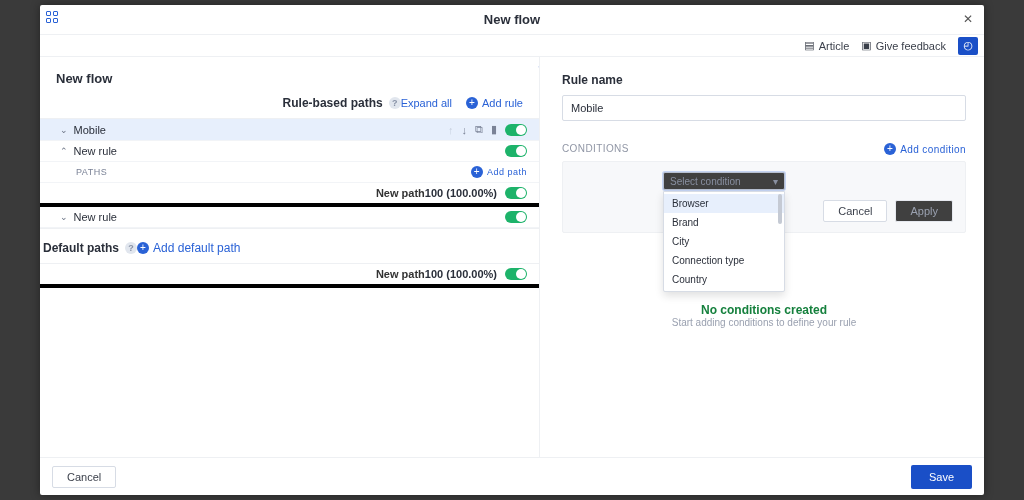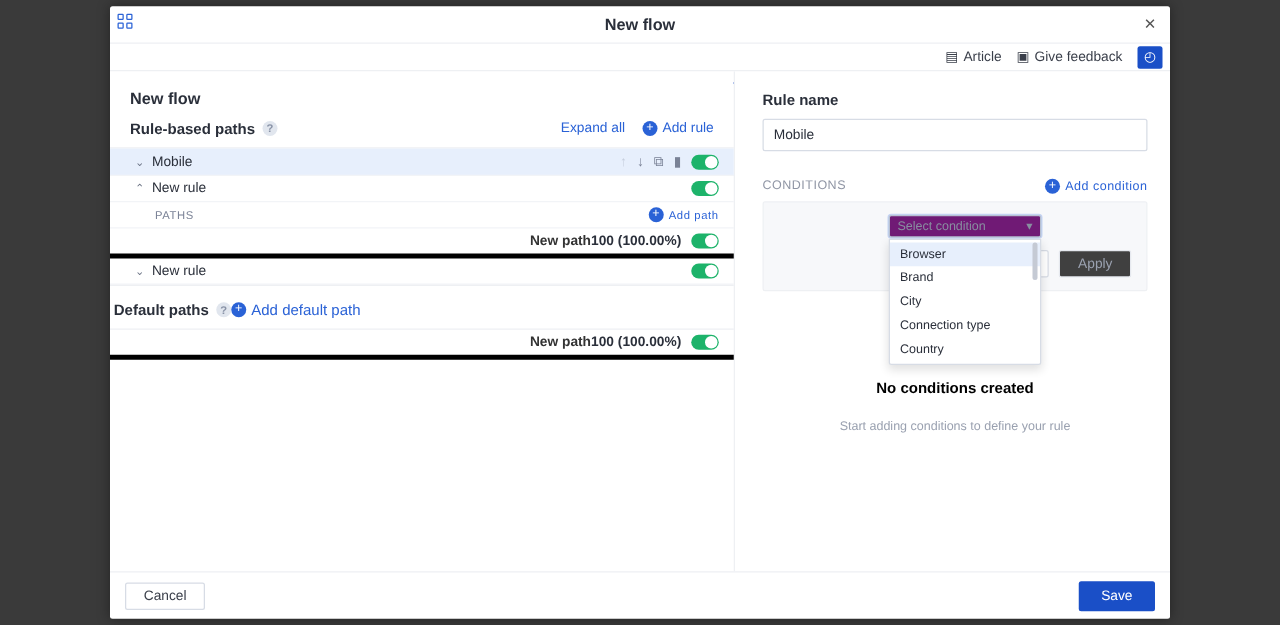--- a/index.html
+++ b/index.html
@@ -1,32 +1,32 @@
 <!DOCTYPE html>
 <html><head>
 <meta charset="utf-8">
 <style>
   * { box-sizing: border-box; margin: 0; padding: 0; }
   html, body { width: 1024px; height: 500px; font-family: -apple-system, Helvetica, Arial, sans-serif; font-size: 12px; color: #333; }
   body { background: #3a3a3a; display: flex; align-items: center; justify-content: center; }
-  .modal { position: relative; width: 848px; height: 490px; background: #fff; border-radius: 2px; display: flex; flex-direction: column; box-shadow: 0 0 10px rgba(0,0,0,.4); }
+  .modal { position: relative; width: 944px; height: 490px; background: #fff; border-radius: 2px; display: flex; flex-direction: column; box-shadow: 0 0 10px rgba(0,0,0,.4); }
   .modal-header { height: 30px; display: flex; align-items: center; justify-content: center; border-bottom: 1px solid #eef0f3; position: relative; }
   .modal-title { font-size: 13px; font-weight: 600; color: #2a2f3a; }
   .hdr-left { position: absolute; left: 6px; top: 6px; display:flex; gap:2px; flex-wrap:wrap; width:14px;}
   .hdr-left span{width:5px;height:5px;border:1.5px solid #2a62d6;border-radius:1px;}
   .hdr-close { position: absolute; right: 8px; top: 6px; width: 16px; height: 16px; display:flex;align-items:center;justify-content:center; cursor:pointer; color:#555;}
   .toolbar { height: 22px; display:flex; align-items:center; justify-content:flex-end; gap:12px; padding:0 6px 0 0; border-bottom:1px solid #eef0f3; font-size:11px; color:#3a3f4a;}
   .toolbar a{color:#3a3f4a; text-decoration:none; display:flex; align-items:center; gap:4px;}
   .tb-help{width:20px;height:18px;background:#1a4fc7;color:#fff;display:flex;align-items:center;justify-content:center;border-radius:2px;}
   .content { flex:1; display:flex; overflow:hidden; }
   .col-left { width: 500px; border-right:1px solid #eef0f3; display:flex; flex-direction:column; overflow:auto; position:relative;}
   .drag-handle{position:absolute; left:498px; top:4px; color:#8aa4e3; font-size:10px; letter-spacing:-2px;}
   .col-right{ flex:1; padding:16px 18px 0 22px; position:relative; overflow:auto;}
   .section-title{font-size:13px;font-weight:600;color:#2a2f3a;padding:14px 16px 10px;}
-  .rb-header{display:flex;align-items:center;justify-content:space-between;padding:0 16px 8px;border-bottom:1px solid #eef0f3;}
+  .rb-header{display:flex;align-items:center;justify-content:flex-end;padding:0 16px 8px;border-bottom:1px solid #eef0f3;}
   .rb-label{font-size:12px;font-weight:600;color:#2a2f3a;display:flex;align-items:center;gap:6px;}
   .help-dot{width:12px;height:12px;border-radius:50%;background:#e1e6ee;color:#8892a6;font-size:9px;display:flex;align-items:center;justify-content:center;}
   .rb-actions{display:flex;gap:14px;align-items:center;font-size:11px;}
   .linklet{color:#2a62d6;cursor:pointer;display:flex;align-items:center;gap:4px;}
   .plus{width:12px;height:12px;border-radius:50%;background:#2a62d6;color:#fff;display:flex;align-items:center;justify-content:center;font-size:10px;line-height:1;}
   .rule-row{display:flex;align-items:center;justify-content:space-between;padding:4px 12px 4px 20px;border-bottom:1px solid #f2f4f7;font-size:11px;color:#2a2f3a;}
   .rule-row.selected{background:#e7effc;}
   .rule-row .left{display:flex;align-items:center;gap:6px;}
   .rule-row .right{display:flex;align-items:center;gap:8px;color:#7a8296;}
   .chev{display:inline-block;font-size:9px;color:#6a7284;}
@@ -34,31 +34,31 @@
   .toggle::after{content:"";position:absolute;right:1px;top:1px;width:10px;height:10px;border-radius:50%;background:#fff;}
   .subhead{padding:4px 12px 4px 36px;font-size:9px;letter-spacing:.5px;color:#7a8296;border-bottom:1px solid #f2f4f7;display:flex;justify-content:space-between;align-items:center;}
   .path-row{display:flex;align-items:center;justify-content:flex-end;padding:4px 12px 4px 36px;border-bottom:4px solid #000000;font-size:11px;font-weight:bold;}
   .pct{color:#2a2f3a;}
   .default-header{display:flex;align-items:center;justify-content:flex-start;padding:12px 3px 8px;border-top:1px solid #eef0f3;border-bottom:1px solid #eef0f3;}
   .rn-label{font-size:12px;font-weight:600;color:#2a2f3a;margin-bottom:8px;display:block;}
   .rn-input{width:100%;height:26px;border:1px solid #d7dce5;border-radius:2px;padding:0 8px;font-size:11px;color:#2a2f3a;}
   .cond-head{display:flex;justify-content:space-between;margin-top:22px;font-size:10px;letter-spacing:.4px;color:#9096a5;}
   .cond-panel{margin-top:6px;background:#f7f8fa;border:1px solid #eef0f3;border-radius:2px;padding:10px 12px 10px 100px;min-height:46px;}
   .sel-wrap{position:relative;display:inline-block;}
-  .select-btn{width:122px;height:18px;border:1px solid #b7c0d1;background:#701a75;font-size:10px;color:#888fa0;display:flex;align-items:center;justify-content:space-between;padding:0 6px;border-radius:2px;cursor:pointer;box-shadow:0 0 0 1px #c4d3f2;}
+  .select-btn{width:122px;height:18px;border:1px solid #b7c0d1;background:#404040;font-size:10px;color:#888fa0;display:flex;align-items:center;justify-content:space-between;padding:0 6px;border-radius:2px;cursor:pointer;box-shadow:0 0 0 1px #c4d3f2;}
   .options{position:absolute;left:0;top:19px;width:122px;background:#fff;border:1px solid #d7dce5;border-radius:0 0 2px 2px;box-shadow:0 4px 8px rgba(0,0,0,.12);padding:2px 0;}
   .opt{padding:4px 8px;font-size:10px;color:#2a2f3a;cursor:pointer;}
   .opt.hl{background:#e7effc;}
   .scroll-th{position:absolute;right:2px;top:2px;width:4px;height:30px;background:#c5cad4;border-radius:2px;}
   .btn-row{display:flex;justify-content:flex-end;gap:8px;margin-top:10px;}
   .btn{height:22px;padding:0 14px;border-radius:2px;font-size:11px;display:flex;align-items:center;cursor:pointer;}
   .btn-plain{background:#fff;border:1px solid #d7dce5;color:#3a3f4a;}
   .btn-muted{background:#404040;border:1px solid #e6e9ef;color:#9aa1b0;}
   .empty{margin-top:70px;text-align:center;}
-  .empty h3{font-size:12px;font-weight:600;color:#000000;margin-bottom:19px;}
+  .empty h3{font-size:12px;font-weight:600;color:#15803d;margin-bottom:0;}
   .empty p{font-size:10px;color:#9aa1b0;}
   .footer{height:38px;border-top:1px solid #eef0f3;display:flex;align-items:center;justify-content:space-between;padding:0 12px;}
   .f-cancel{height:22px;padding:0 14px;border:1px solid #d7dce5;border-radius:2px;font-size:11px;color:#3a3f4a;background:#fff;cursor:pointer;display:flex;align-items:center;}
   .f-save{height:24px;padding:0 18px;background:#1a4fc7;color:#fff;border-radius:2px;font-size:11px;border:none;cursor:pointer;}
   .arrow-ic{font-size:10px;}
   .tiny-ic{font-size:11px;color:#7a8296;cursor:pointer;}
 </style>
 </head>
 <body>
 

